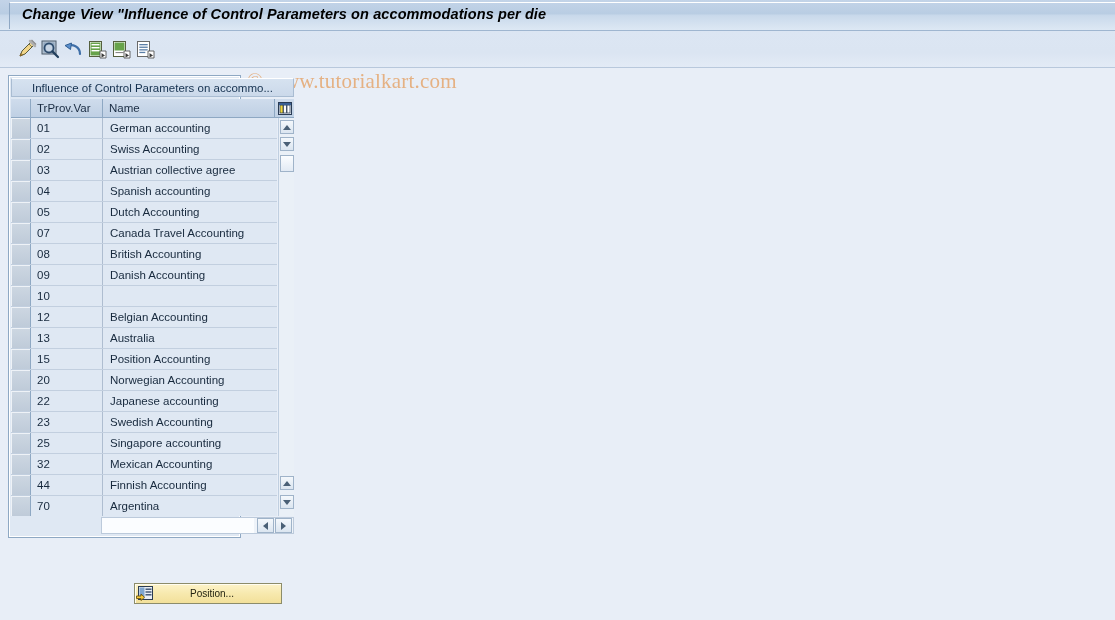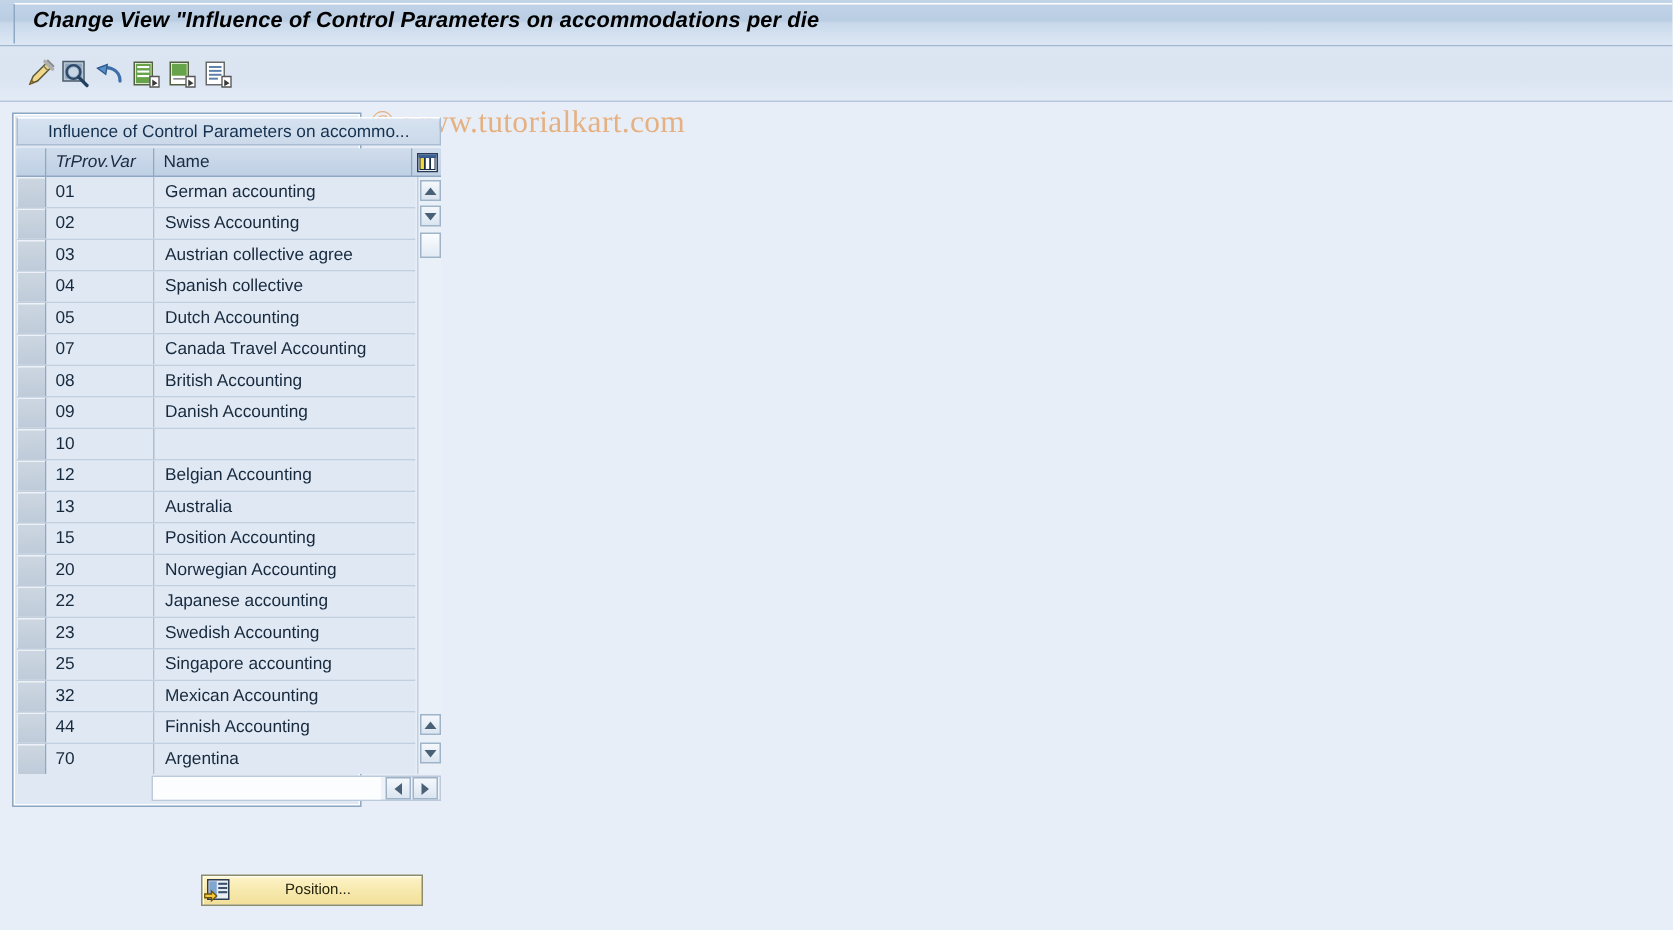--- a/index.html
+++ b/index.html
@@ -70,21 +70,21 @@
   
   #colhead {
     position:absolute; left:2px; top:23px; width:283px; height:19px;
     background:#c7d6e7;
     display:flex;
   }
   .ch { border-right:1px solid #8ea8c3; border-bottom:1px solid #8ea8c3;
         height:19px; display:flex; align-items:center; font-size:11.5px;
         color:#1a2c42; background:linear-gradient(to bottom,#cfdcec,#bfd0e4); }
   .ch.sel { width:20px; }
-  .ch.c1  { width:72px; padding-left:6px;font-style:italic; }
+  .ch.c1  { width:72px; padding-left:6px; }
   .ch.c2  { width:172px; padding-left:6px; }
   .ch.cfg { width:19px; justify-content:center; border-right:none; }
 
   
   #rows {
     position:absolute; left:2px; top:42px; width:266px; height:398px;
     overflow:hidden; background:#dfe8f3;
   }
   .row { height:21px; display:flex; border-bottom:1px solid #c2cfdf; }
   .cell-sel {
@@ -259,21 +259,21 @@
         <div class="cell-n">Swiss Accounting</div>
       </div>
       <div class="row">
         <div class="cell-sel"></div>
         <div class="cell-k">03</div>
         <div class="cell-n">Austrian collective agree</div>
       </div>
       <div class="row">
         <div class="cell-sel"></div>
         <div class="cell-k">04</div>
-        <div class="cell-n">Spanish collective</div>
+        <div class="cell-n">Spanish accounting</div>
       </div>
       <div class="row">
         <div class="cell-sel"></div>
         <div class="cell-k">05</div>
         <div class="cell-n">Dutch Accounting</div>
       </div>
       <div class="row">
         <div class="cell-sel"></div>
         <div class="cell-k">07</div>
         <div class="cell-n">Canada Travel Accounting</div>

